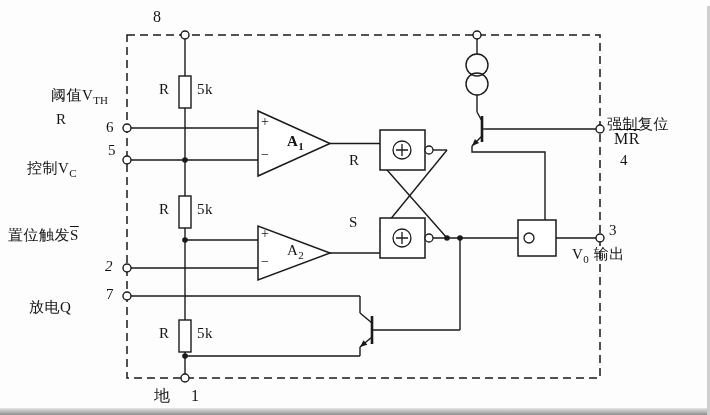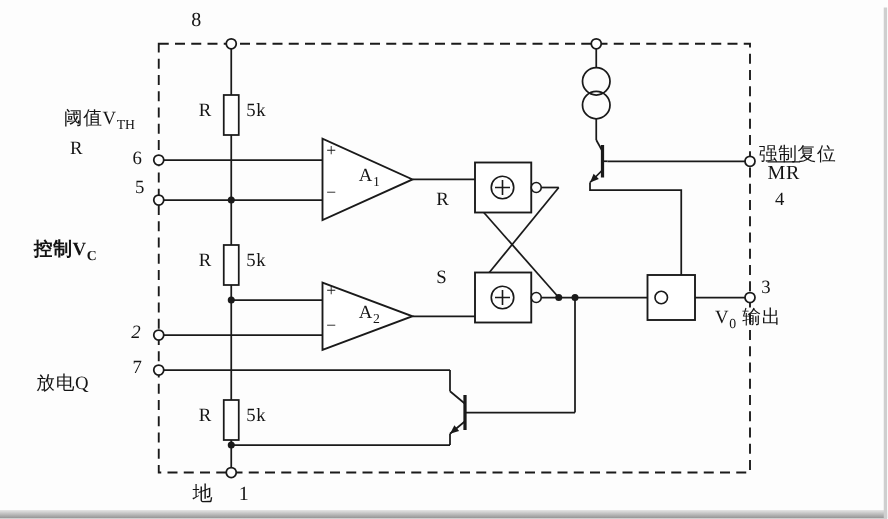--- a/index.html
+++ b/index.html
@@ -138,40 +138,43 @@
   </svg>
 
   <div class="lbl big" style="left:153px;top:8px;">8</div>
 
   <div class="lbl" style="left:34px;top:87px;margin-left:17px;">
     <span>阈值V</span><sub>TH</sub>
   </div>
   <div class="lbl" style="left:56px;top:111px;">R</div>
   <div class="lbl" style="left:106px;top:119px;">6</div>
   <div class="lbl" style="left:108px;top:142px;">5</div>
-  <div class="lbl" style="left:27px;top:192px;font-weight:bold;">
+  <div class="lbl" style="left:27px;top:160px;">
     <span>控制V</span><sub>C</sub>
+  </div>
+  <div class="lbl" style="left:8px;top:227px;">
+    <span>置位触发</span><span class="ovl">S</span>
   </div>
   <div class="lbl it" style="left:105px;top:258px;">2</div>
   <div class="lbl" style="left:29px;top:299px;">放电Q</div>
   <div class="lbl" style="left:106px;top:286px;">7</div>
 
   <div class="lbl big" style="left:154px;top:387px;">地</div>
   <div class="lbl big" style="left:191px;top:387px;">1</div>
 
   <div class="lbl" style="left:159px;top:81px;">R</div>
   <div class="lbl" style="left:197px;top:81px;">5k</div>
   <div class="lbl" style="left:159px;top:201px;">R</div>
   <div class="lbl" style="left:197px;top:201px;">5k</div>
   <div class="lbl" style="left:159px;top:325px;">R</div>
   <div class="lbl" style="left:197px;top:325px;">5k</div>
 
   <div class="lbl sign" style="left:261px;top:113px;">+</div>
   <div class="lbl sign" style="left:261px;top:146px;">−</div>
-  <div class="lbl" style="left:287px;top:133px;">
+  <div class="lbl" style="left:287px;top:133px;font-weight:bold;">
     <span>A</span><sub>1</sub>
   </div>
   <div class="lbl sign" style="left:261px;top:225px;">+</div>
   <div class="lbl sign" style="left:261px;top:253px;">−</div>
   <div class="lbl" style="left:287px;top:242px;">
     <span>A</span><sub>2</sub>
   </div>
 
   <div class="lbl" style="left:349px;top:152px;">R</div>
   <div class="lbl" style="left:349px;top:214px;">S</div>

